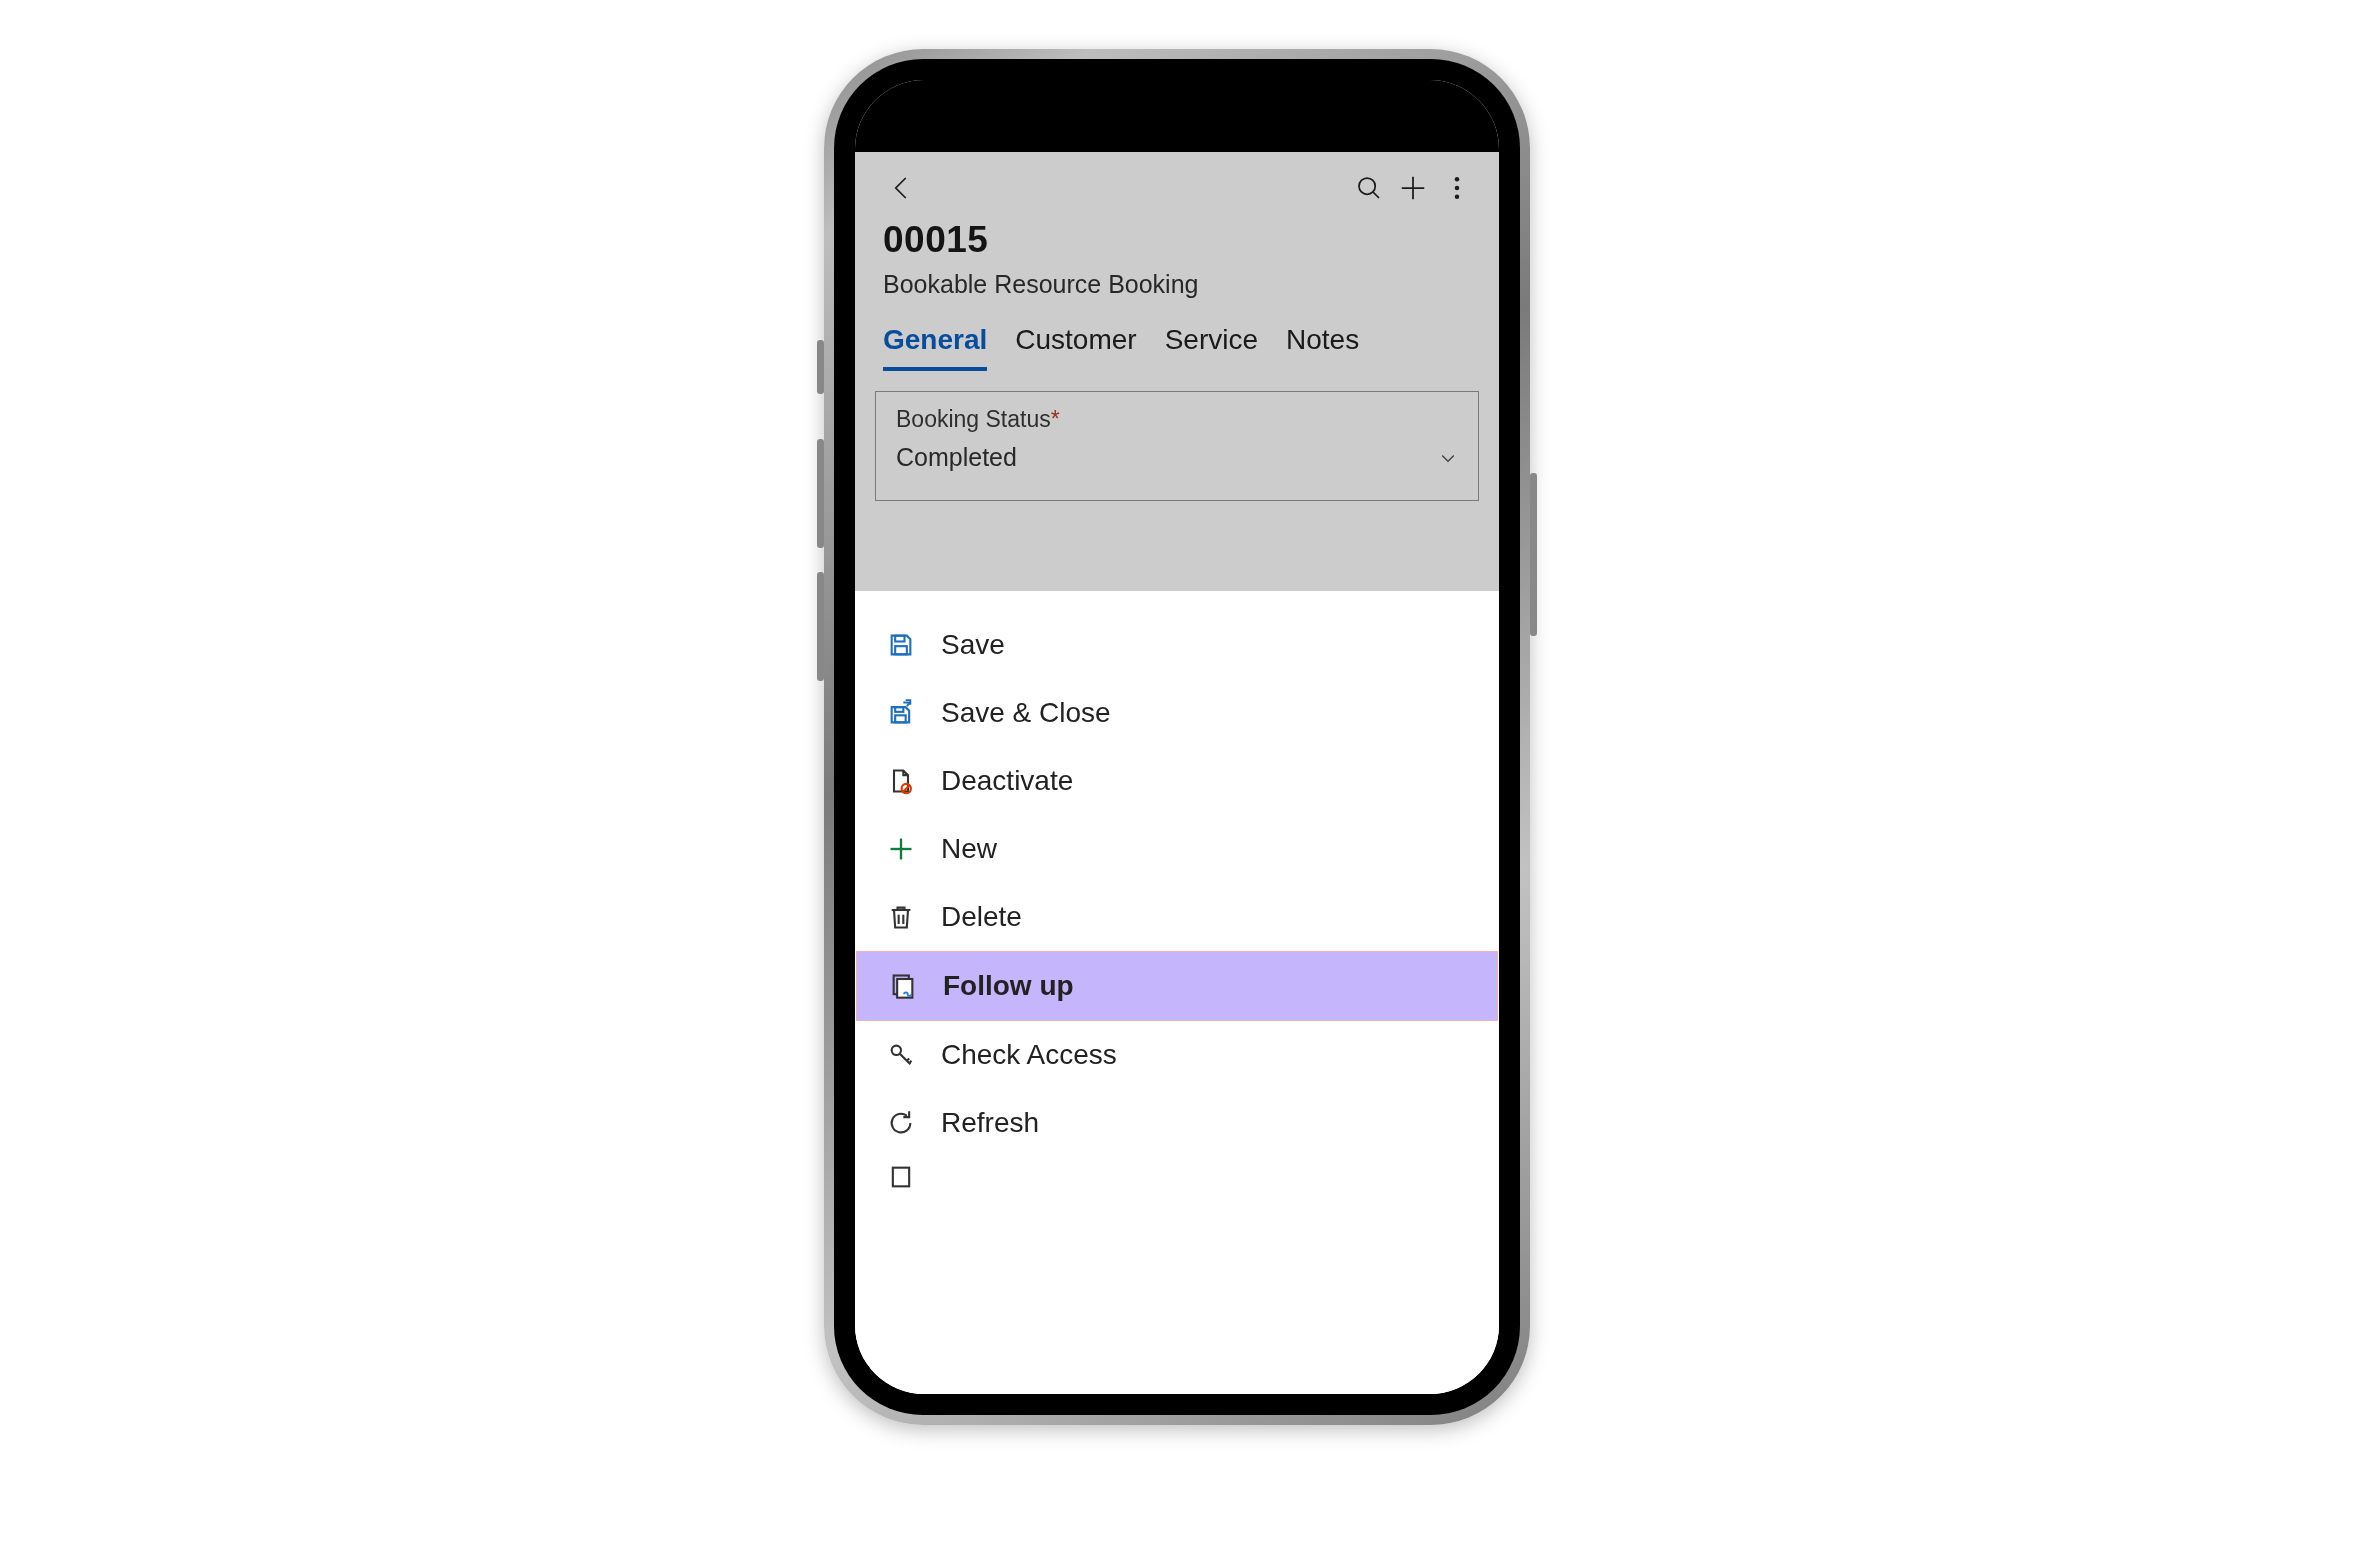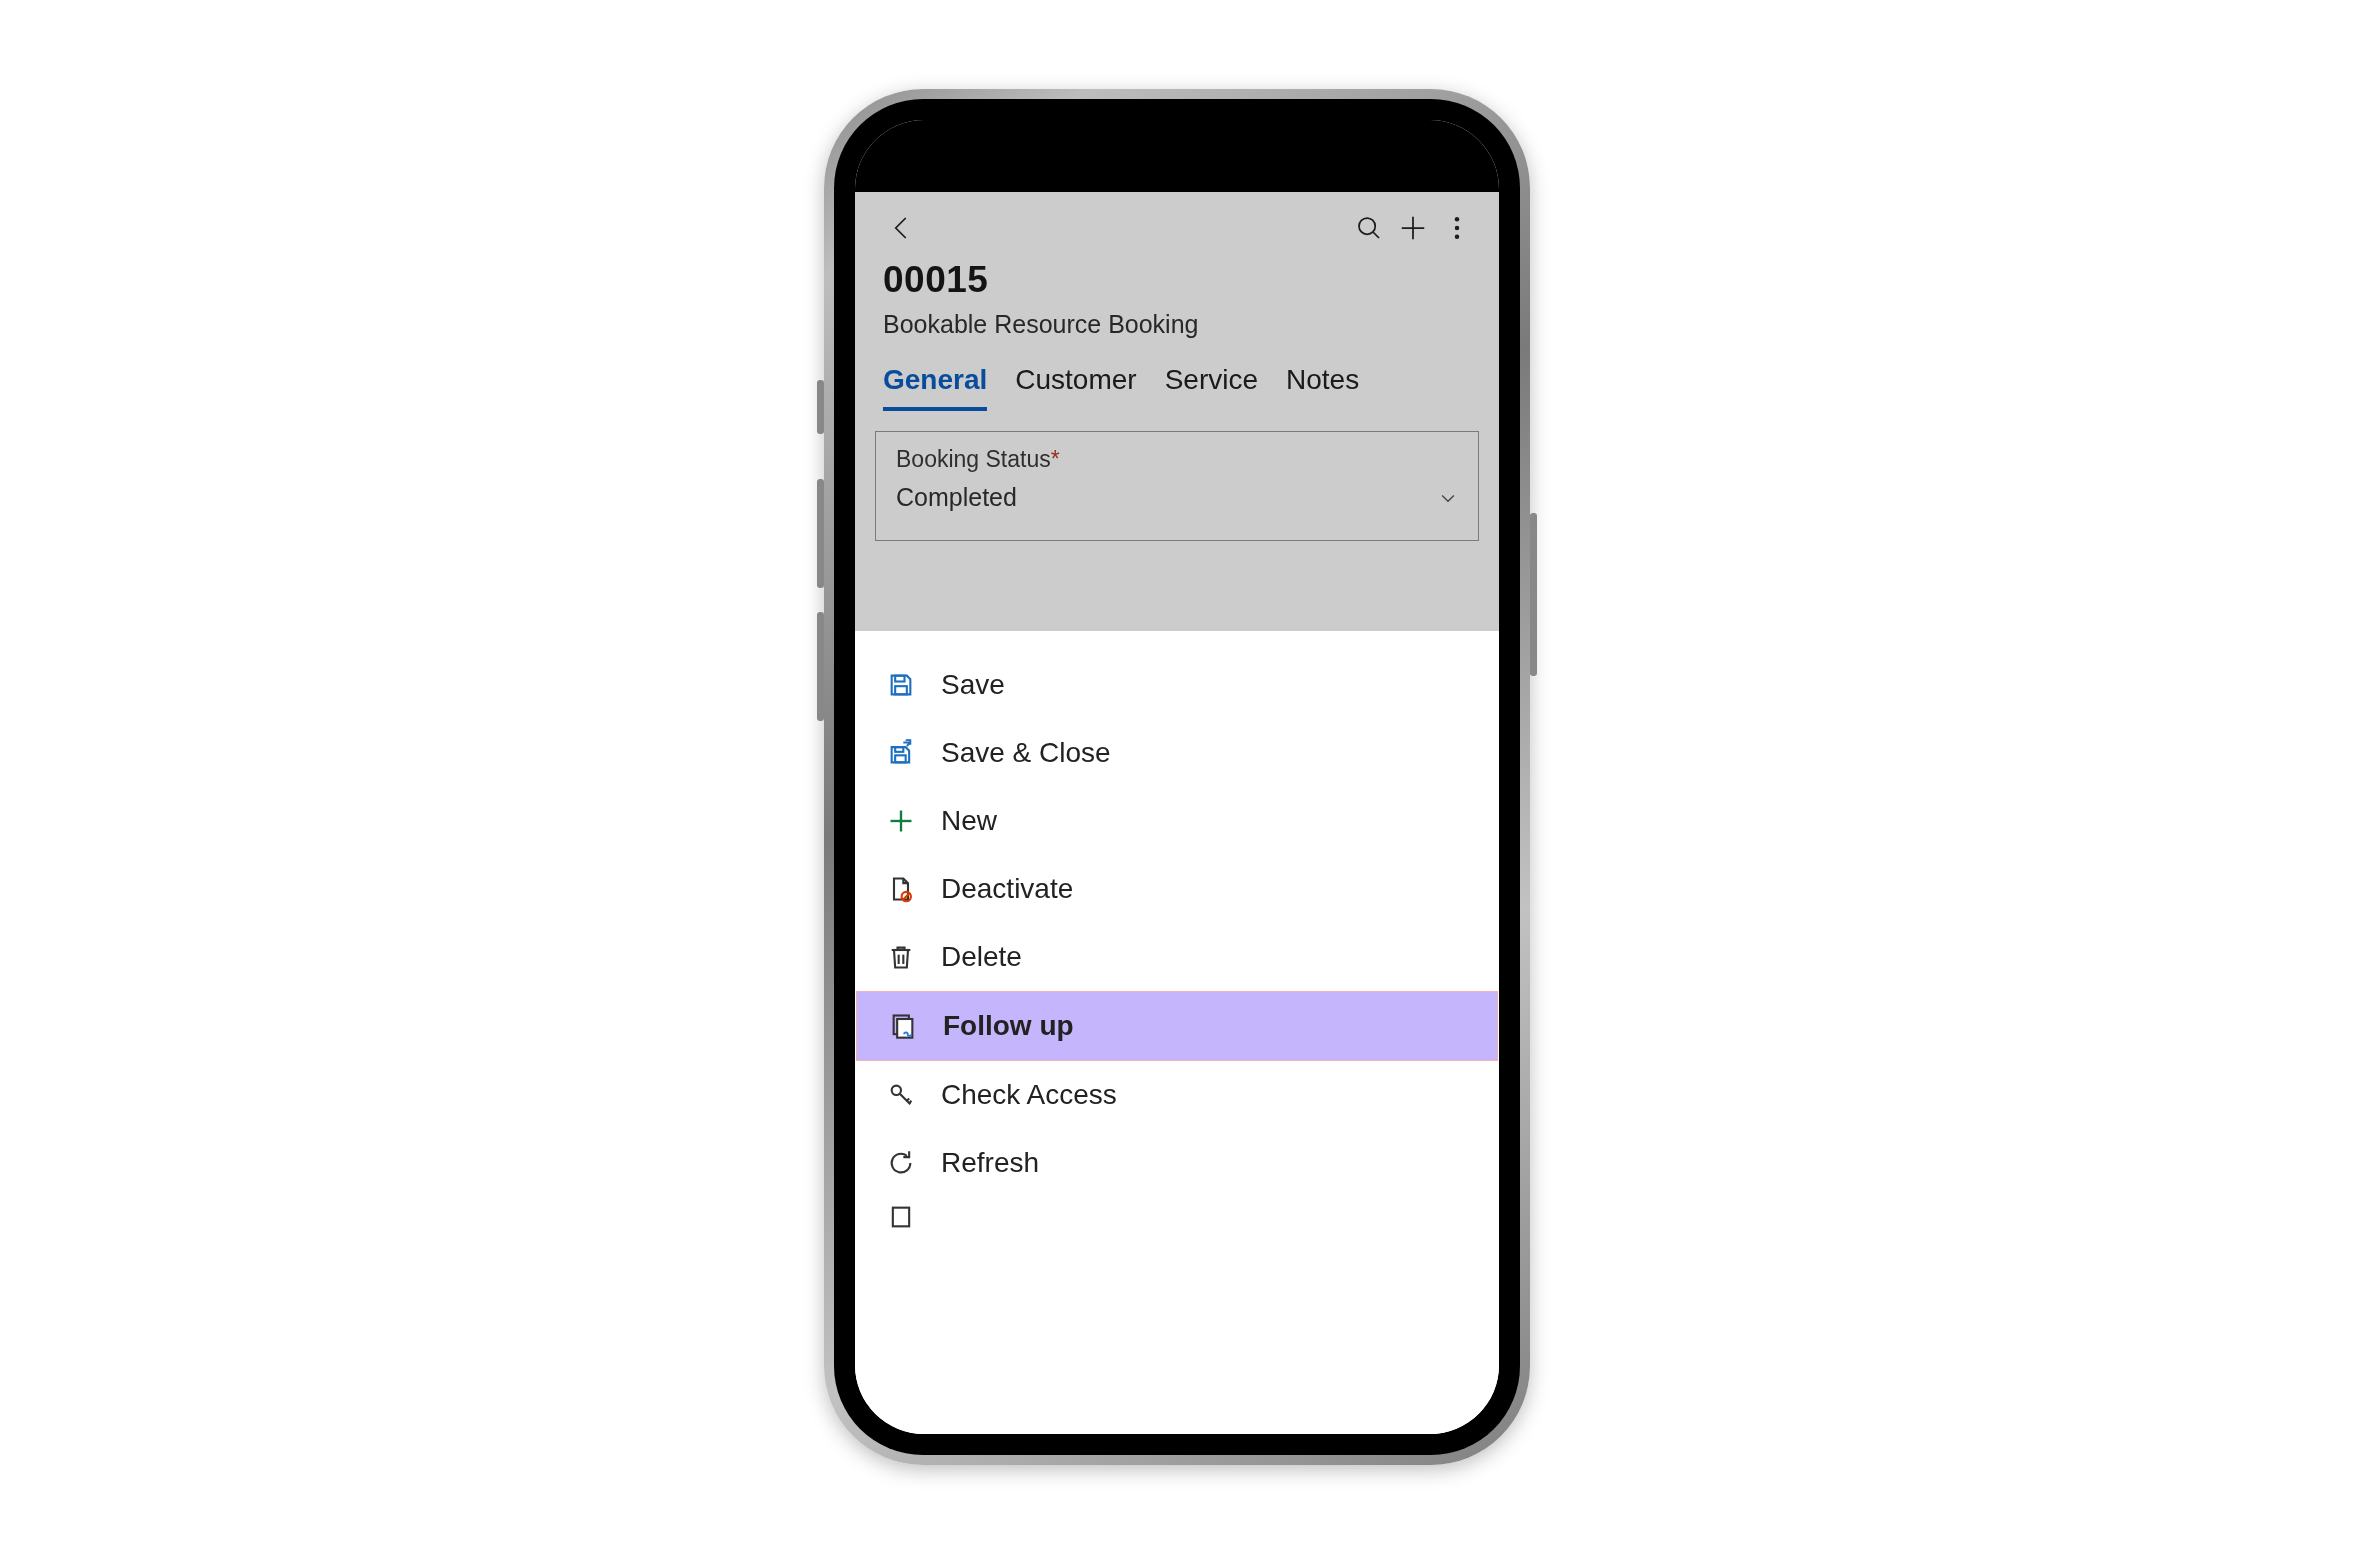--- a/index.html
+++ b/index.html
@@ -16,21 +16,20 @@
 
   
   .phone {
     width: 706px;
     height: 1376px;
     border-radius: 99px;
     background: linear-gradient(145deg,#8d8d8d,#bdbdbd 10%,#7a7a7a 40%,#c2c2c2 70%,#808080);
     padding: 10px;
     position: relative;
     box-shadow: 0 5px 20px rgba(0,0,0,.25);
-    margin-top: 40px;
   }
   .phone-inner {
     width: 100%;
     height: 100%;
     background: #000;
     border-radius: 89px;
     padding: 21px 21px;
     position: relative;
   }
   .speaker {
@@ -259,39 +258,39 @@
                 <rect x="7" y="7" width="7" height="4"></rect>
                 <rect x="7" y="14" width="9" height="6"></rect>
               <path d="M14 3h6M20 3l-3 3M20 3l-3-0" stroke-width="1.6"></path>
               <polyline points="16 1 20 1 20 5" stroke-width="1.6"></polyline>
             </svg>
           </span>
           <span>Save &amp; Close</span>
         </div>
 
         <div class="menu-item">
+          <span class="mi-icon grey">
+            <svg viewBox="0 0 24 24" fill="none" stroke="currentColor" stroke-width="1.8">
+              <path d="M14 3H6v18h12V7z"></path>
+                <path d="M14 3v4h4"></path>
+              <circle cx="16.5" cy="18.5" r="4" stroke="#d83b01"></circle>
+                <line x1="13.7" y1="21.3" x2="19.3" y2="15.7" stroke="#d83b01"></line>
+            </svg>
+          </span>
+          <span>Deactivate</span>
+        </div>
+
+        <div class="menu-item">
           <span class="mi-icon green">
             <svg viewBox="0 0 24 24" fill="none" stroke="currentColor" stroke-width="2">
               <line x1="12" y1="3" x2="12" y2="21"></line>
                 <line x1="3" y1="12" x2="21" y2="12"></line>
             </svg>
           </span>
           <span>New</span>
-        </div>
-
-        <div class="menu-item">
-          <span class="mi-icon grey">
-            <svg viewBox="0 0 24 24" fill="none" stroke="currentColor" stroke-width="1.8">
-              <path d="M14 3H6v18h12V7z"></path>
-                <path d="M14 3v4h4"></path>
-              <circle cx="16.5" cy="18.5" r="4" stroke="#d83b01"></circle>
-                <line x1="13.7" y1="21.3" x2="19.3" y2="15.7" stroke="#d83b01"></line>
-            </svg>
-          </span>
-          <span>Deactivate</span>
         </div>
 
         <div class="menu-item">
           <span class="mi-icon grey">
             <svg viewBox="0 0 24 24" fill="none" stroke="currentColor" stroke-width="1.8">
               <path d="M4 6h16"></path>
                 <path d="M9 6V4h6v2"></path>
                 <path d="M6 6l1 15h10l1-15"></path>
               <line x1="10" y1="10" x2="10" y2="18"></line>
                 <line x1="14" y1="10" x2="14" y2="18"></line>

